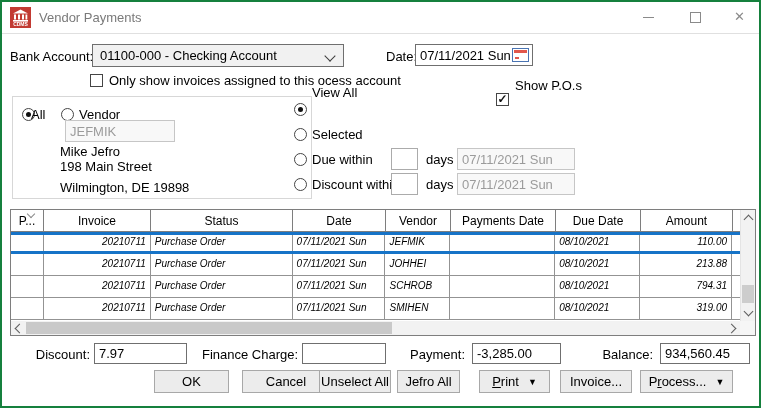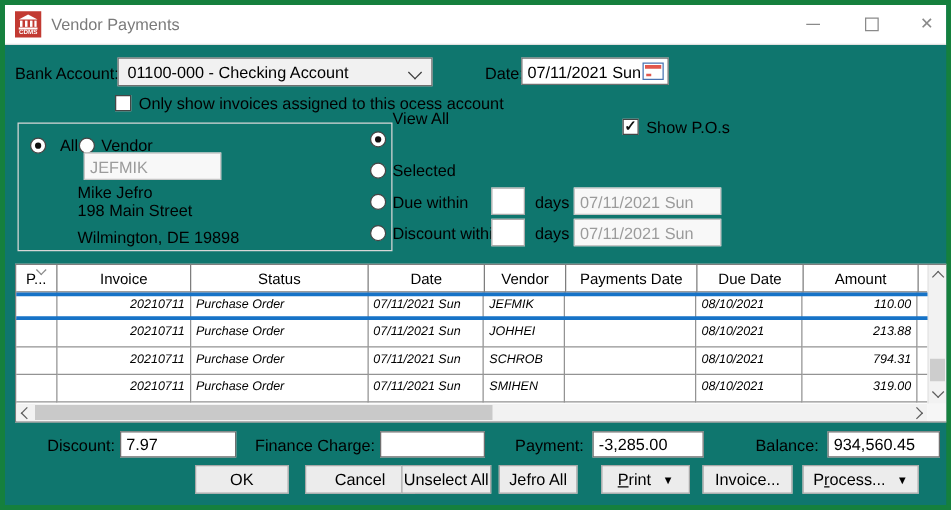--- a/index.html
+++ b/index.html
@@ -1,18 +1,18 @@
 <!DOCTYPE html>
 <html><head>
 <meta charset="utf-8">
 <style>
   html,body{margin:0;padding:0;background:#d8d8d8;}
   .window{
     position:relative; width:761px; height:408px; box-sizing:border-box;
-    background:#0f766e; border:4px solid #15803d; overflow:hidden;
+    background:#ffffff; border:2px solid #15803d; overflow:hidden;
     font-family:"Liberation Sans", sans-serif; font-size:13px; color:#000;
   }
   .titlebar{position:absolute; left:0; top:0; right:0; height:31px; background:#ffffff; border-bottom:1px solid #e0e0e0;}
   .app-icon{position:absolute; left:8px; top:5px; width:21px; height:21px; background:#c23a32; overflow:hidden;}
   .app-icon svg{position:absolute; left:0; top:0;}
   .app-icon .icon-text{position:absolute; left:0; right:0; bottom:1px; text-align:center; font-size:5px; line-height:5px; color:#fff; font-weight:bold; letter-spacing:0;}
   .title-text{position:absolute; left:37px; top:8px; color:#7a7a7a; font-size:13px;}
   .win-btn{position:absolute; top:0; width:30px; height:30px; background:transparent; border:none; cursor:default;}
   .min-glyph{position:absolute; left:10px; top:15px; width:11px; height:0; border-top:1px solid #8a8a8a;}
   .max-glyph{position:absolute; left:10px; top:10px; width:9px; height:9px; border:1px solid #8a8a8a;}
@@ -112,21 +112,21 @@
       <span class="cal-band"></span>
       <span class="cal-dot"></span>
     </span>
   </div>
 
   <span class="checkbox" style="left:88px; top:72px;"></span>
   <span class="lbl" style="left:107px; top:71px;">Only show invoices assigned to this ocess account</span>
 
   <div class="groupbox">
     <span class="radio sel" style="left:9px; top:11px;"></span>
-    <span class="lbl" style="left:33px; top:10px;">All</span>
+    <span class="lbl" style="left:18px; top:10px;">All</span>
     <span class="radio" style="left:48px; top:11px;"></span>
     <span class="lbl" style="left:66px; top:10px;">Vendor</span>
     <input class="field dis" style="left: 52px; top: 23px; width: 110px; height: 22px;" value="JEFMIK">
     <span class="lbl" style="left:47px; top:47px;">Mike Jefro</span>
     <span class="lbl" style="left:47px; top:62px;">198 Main Street</span>
     <span class="lbl" style="left:47px; top:83px;">Wilmington, DE 19898</span>
   </div>
 
   <span class="radio sel" style="left:292px; top:101px;"></span>
   <span class="lbl" style="left:310px; top:83px;">View All</span>
@@ -140,21 +140,21 @@
   <span class="lbl" style="left:424px; top:150px;">days</span>
   <input class="field dis" style="left: 455px; top: 146px; width: 118px; height: 22px;" value="07/11/2021 Sun">
 
   <span class="radio" style="left:292px; top:176px;"></span>
   <span class="lbl" style="left:310px; top:175px;">Discount within</span>
   <input class="field" style="left: 389px; top: 171px; width: 27px; height: 22px; border-color: rgb(171, 171, 171);" value="">
   <span class="lbl" style="left:424px; top:175px;">days</span>
   <input class="field dis" style="left: 455px; top: 171px; width: 118px; height: 22px;" value="07/11/2021 Sun">
 
   <span class="checkbox" style="left:494px; top:91px;"><span>✓</span></span>
-  <span class="lbl" style="left:513px; top:90px;">Show P.O.s</span>
+  <span class="lbl" style="left:513px; top:76px;">Show P.O.s</span>
 
   <div class="table">
     <div class="tcontent">
       <div class="thead">
         <div class="th c0">
             <span class="hdr-chev"></span>
             <span>P...</span>
           </div>
         <div class="th c1">
             <span>Invoice</span>

